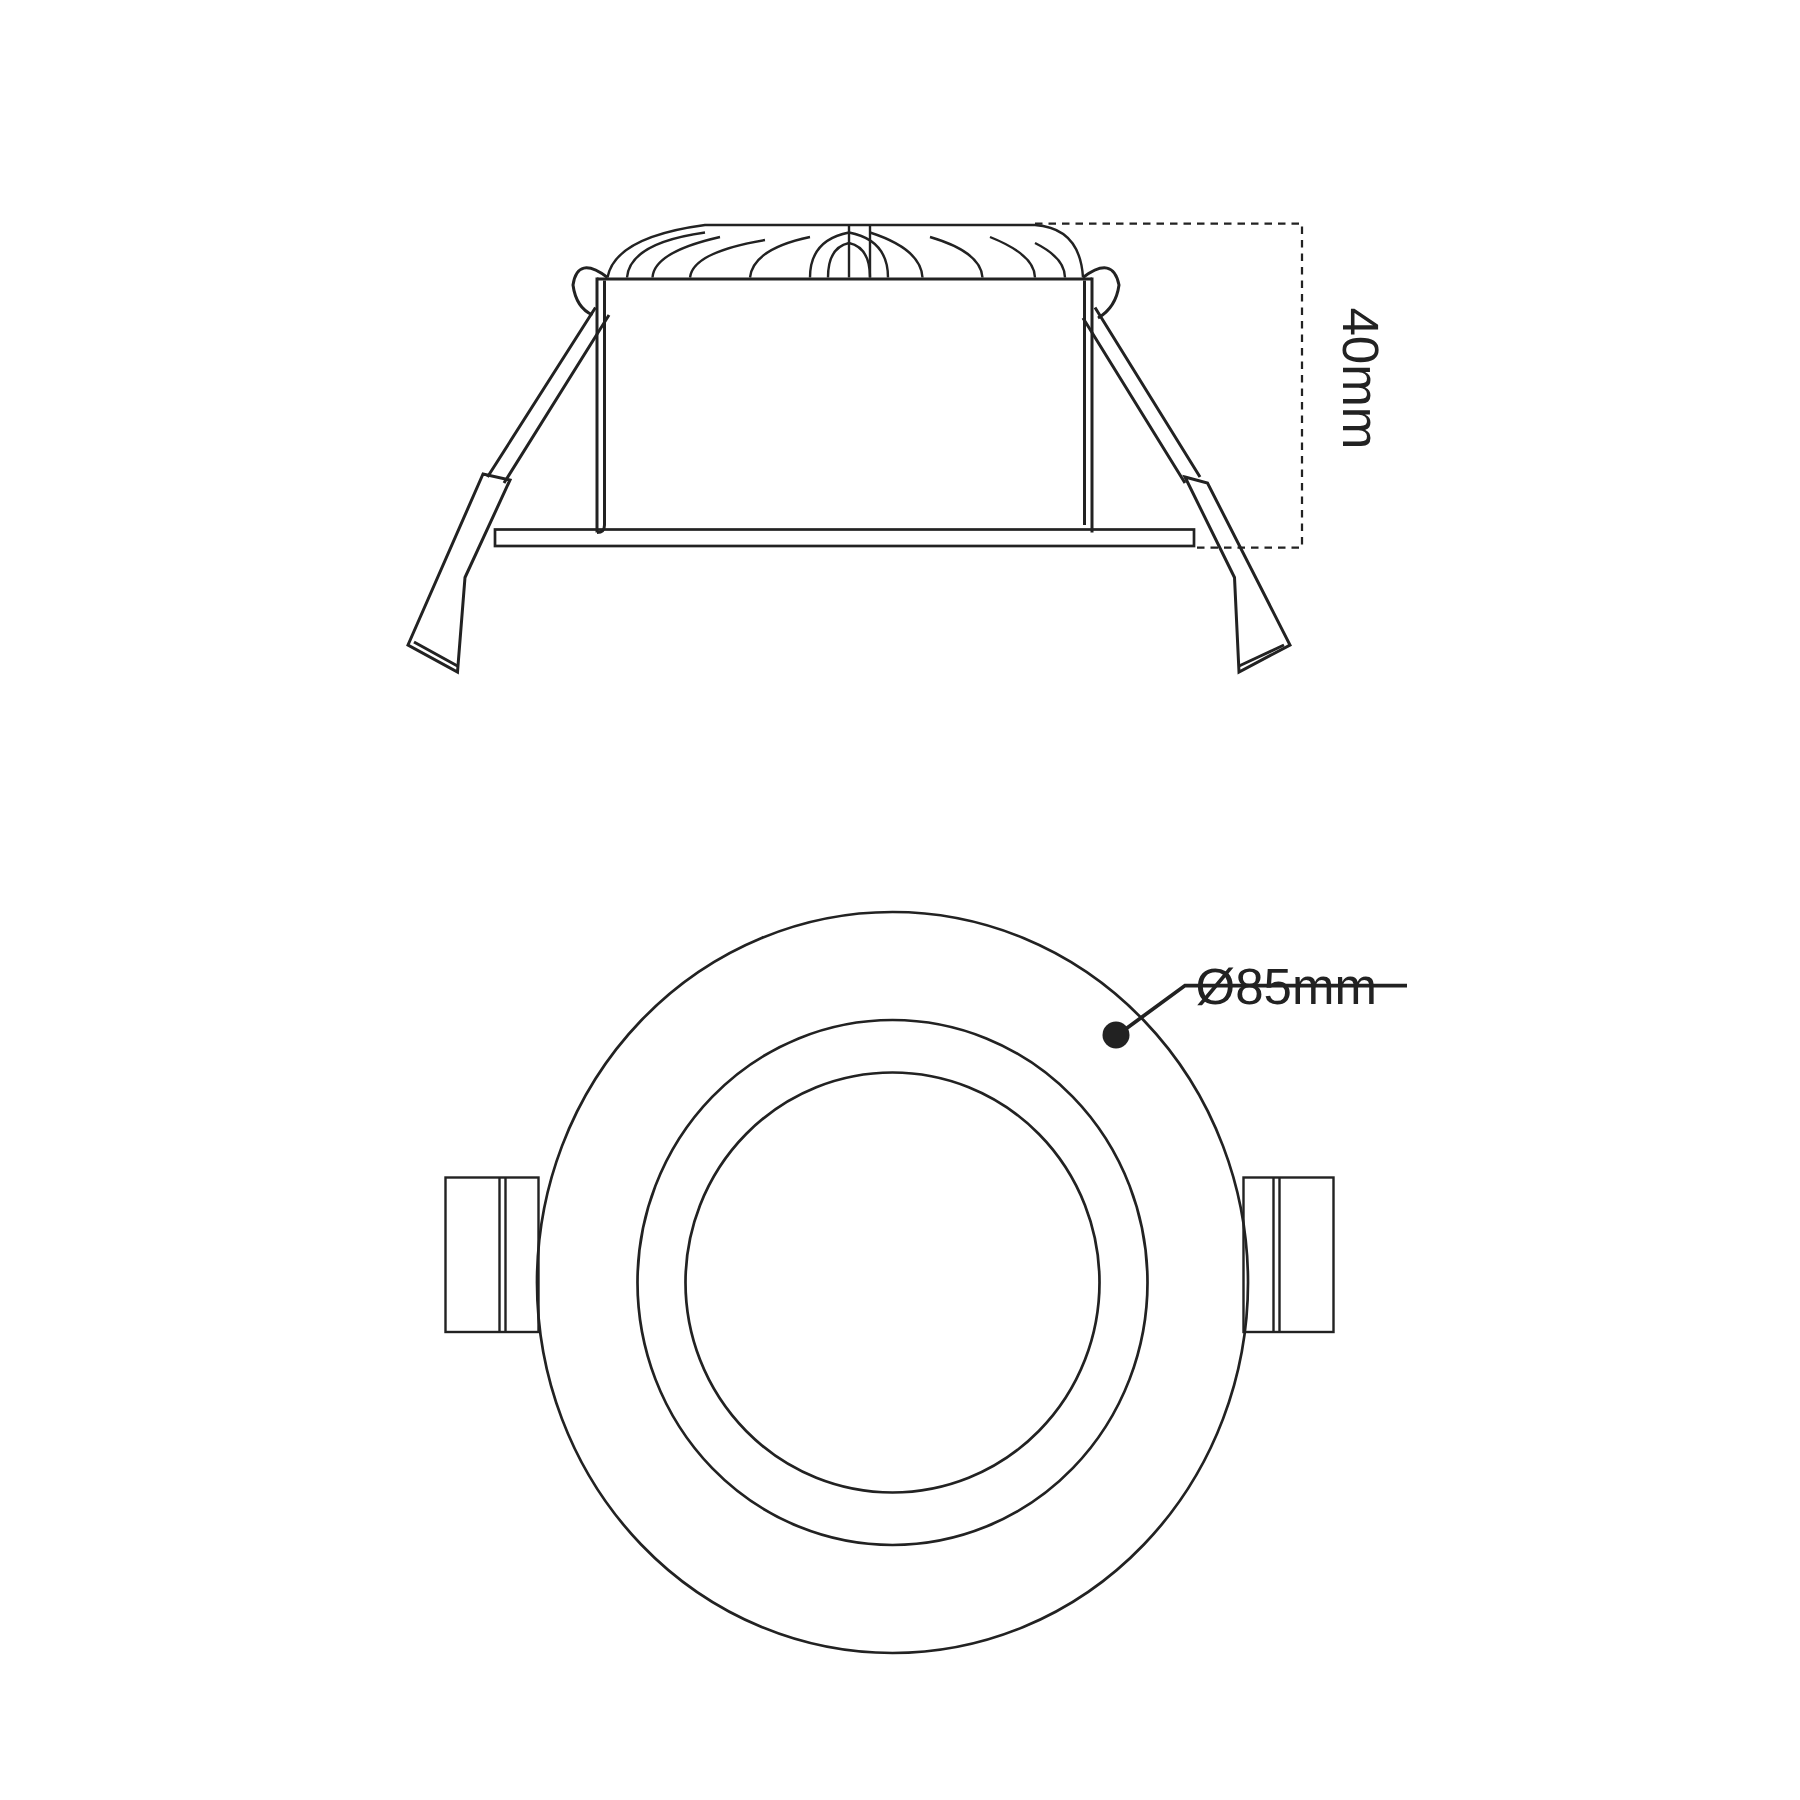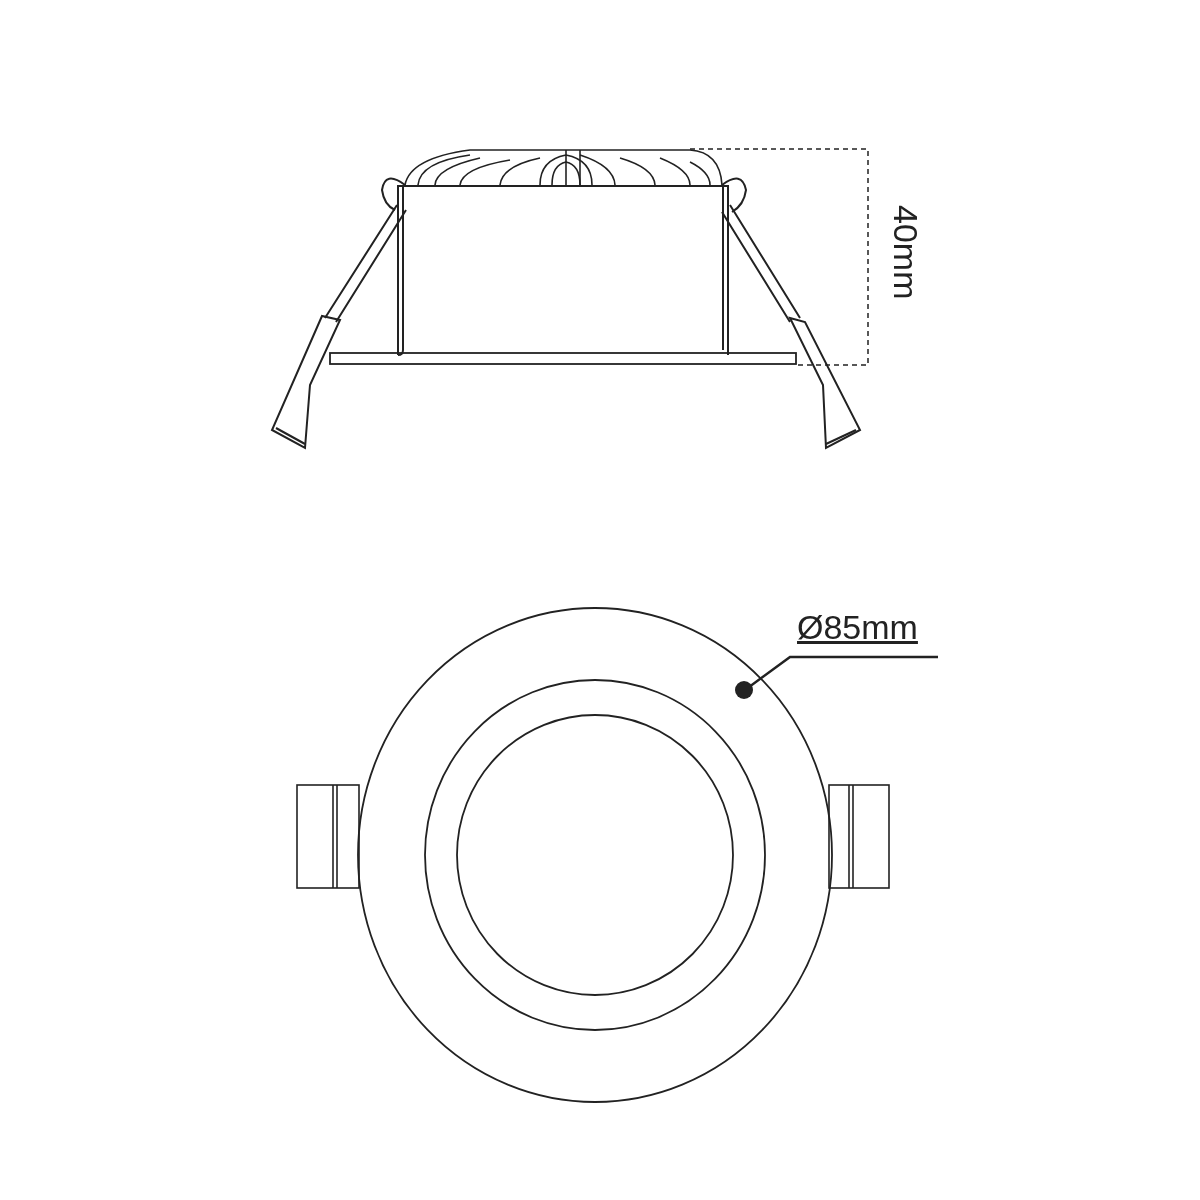--- a/index.html
+++ b/index.html
@@ -1,20 +1,20 @@
 <!DOCTYPE html>
 <html><head>
 <meta charset="utf-8">
 <style>
   html,body{margin:0;padding:0;background:#fff;}
   #canvas{position:relative;width:1200px;height:1200px;background:#fff;overflow:hidden;}
   svg{position:absolute;left:0;top:0;}
   .lbl{position:absolute;font-family:"Liberation Sans",sans-serif;color:#222;font-size:34px;}
   #dim-height{left:880px;top:205px;transform-origin:0 0;transform:translate(0,0) rotate(90deg);left:925px;}
-  #dim-diam{left:797px;top:608px;text-decoration:underline;}
+  #dim-diam{left:797px;top:639px;}
 </style>
 </head>
 <body>
 
 <div id="canvas">
 <svg width="1200" height="1200" viewBox="0 0 1200 1200" fill="none" stroke="#222" stroke-width="2">
 
   <g>
 
     <g stroke-width="1.6">

